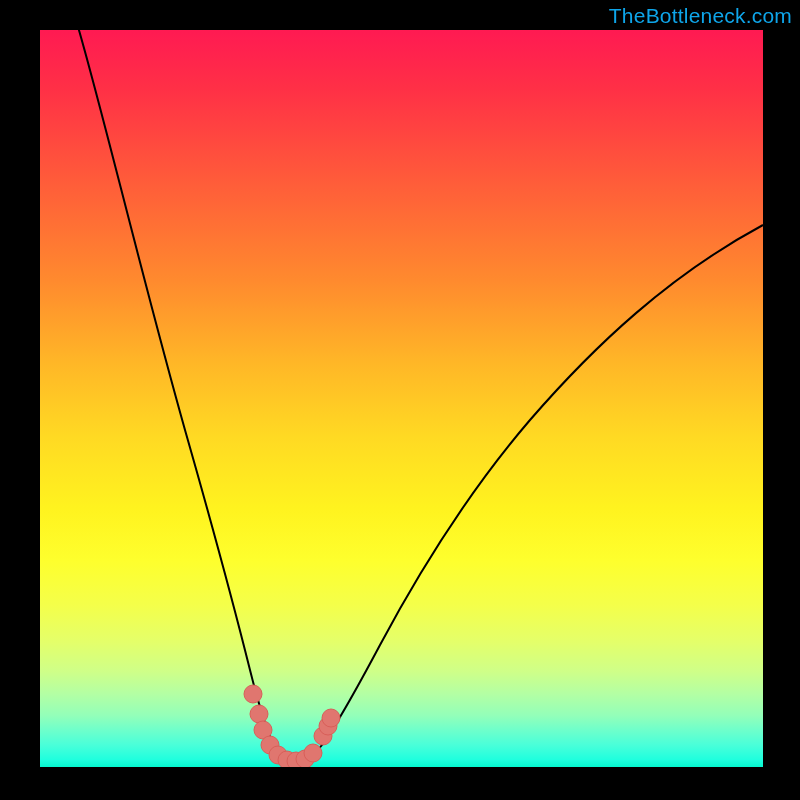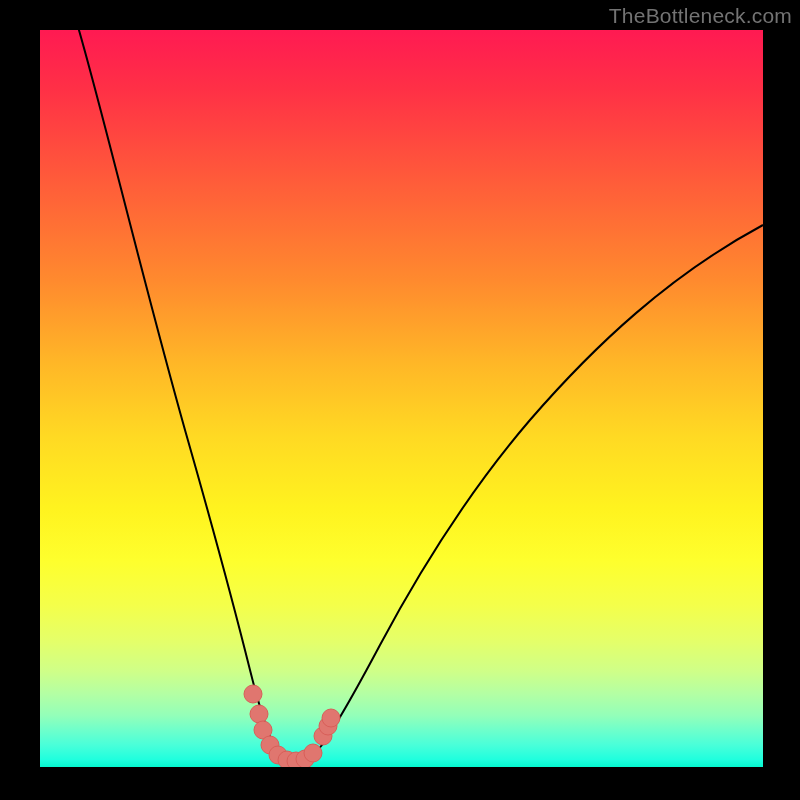--- a/index.html
+++ b/index.html
@@ -52,21 +52,21 @@
   svg.curve {
     position: absolute;
     inset: 0;
     width: 100%;
     height: 100%;
   }
   .watermark {
     position: absolute;
     top: 4px;
     right: 8px;
-    color: #737373;
+    color: #0ea5e9;
     font-size: 21px;
     font-weight: 500;
     letter-spacing: 0.2px;
   }
 </style>
 </head>
 <body>
 
 <div class="frame">
 

